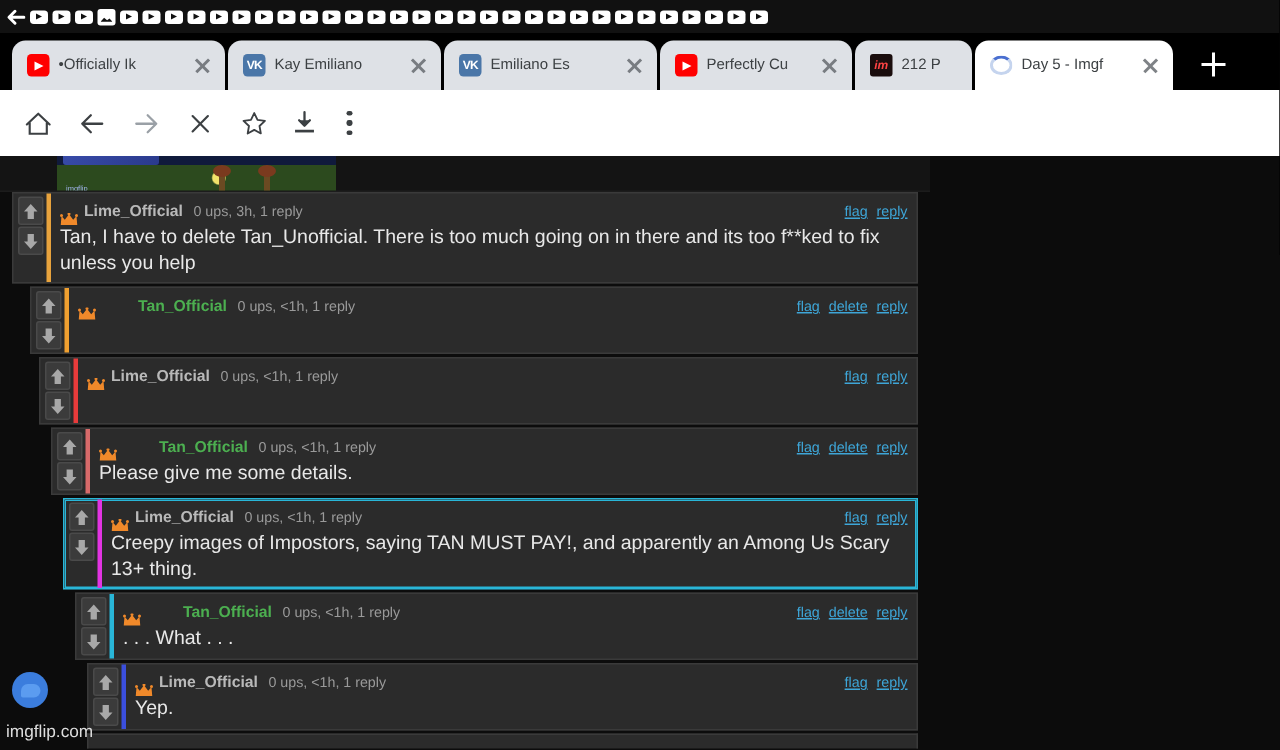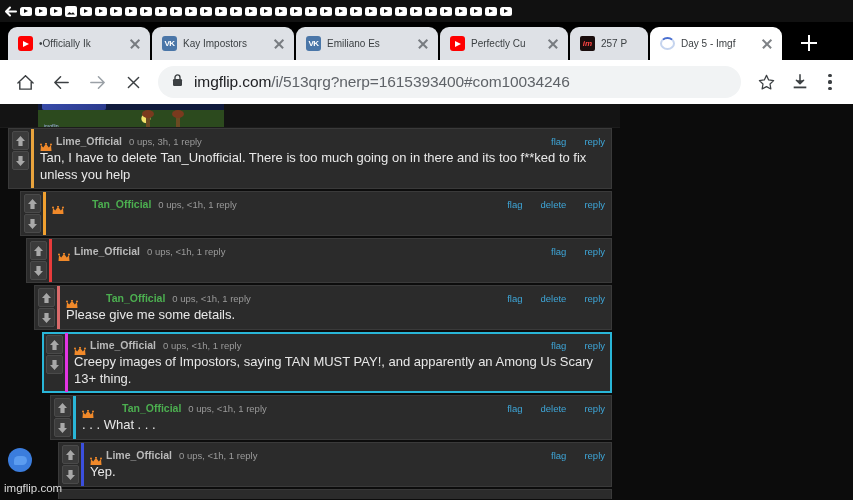--- a/index.html
+++ b/index.html
@@ -206,22 +206,22 @@
   .cmeta { display: flex; align-items: flex-end; height: 15px; }
   .crown {
     width: 12px; height: 9px; flex: 0 0 12px; margin-right: 4px;
     position: relative;
   }
   .uname { font-size: 10.5px; font-weight: bold; margin-right: 7px; white-space:nowrap; }
   .uname.lime { color: #b9b9b9; }
   .uname.tan  { color: #4caf50; margin-left: 24px; }
   .cstats { font-size: 9.5px; color: #9a9a9a; white-space: nowrap; }
   .cactions {
-    margin-left: auto; display: flex; gap: 18px;
-    font-size: 9.5px; color: #3ea6d8;
+    margin-left: auto; display: flex; gap: 6px;
+    font-size: 9.5px; color: #3ea6d8; text-decoration: underline;
   }
   .ctext {
     font-size: 13px; color: #e8e8e8; line-height: 17px;
     margin-top: 2px; word-wrap: break-word;
   }
 
   .ind-0 { margin-left: 8px;  width: 604px; }
   .ind-1 { margin-left: 20px; width: 592px; }
   .ind-2 { margin-left: 26px; width: 586px; }
   .ind-3 { margin-left: 34px; width: 578px; }
@@ -299,36 +299,36 @@
 
 <div class="tabstrip">
   <div id="tabsHost" style="display:flex;align-items:flex-end;">
       <div class="tab" style="width: 142px;">
         <span class="tab-favicon fav-yt"></span>
         <span class="tab-title">•Officially Ik</span>
         <span class="tab-close"></span>
       </div>
       <div class="tab" style="width: 142px;">
         <span class="tab-favicon fav-vk">VK</span>
-        <span class="tab-title">Kay Impostors</span>
+        <span class="tab-title">Kay Emiliano</span>
         <span class="tab-close"></span>
       </div>
       <div class="tab" style="width: 142px;">
         <span class="tab-favicon fav-vk">VK</span>
         <span class="tab-title">Emiliano Es</span>
         <span class="tab-close"></span>
       </div>
       <div class="tab" style="width: 128px;">
         <span class="tab-favicon fav-yt"></span>
         <span class="tab-title">Perfectly Cu</span>
         <span class="tab-close"></span>
       </div>
       <div class="tab" style="width: 78px;">
         <span class="tab-favicon fav-imgflip">im</span>
-        <span class="tab-title">257 P</span>
+        <span class="tab-title">212 P</span>
       </div>
       <div class="tab active" style="width: 132px;">
         <span class="tab-favicon fav-spinner"></span>
         <span class="tab-title">Day 5 - Imgf</span>
         <span class="tab-close"></span>
       </div>
     </div>
   <div class="newtab"></div>
 </div>
 
@@ -347,29 +347,20 @@
     <svg width="19" height="19" viewBox="0 0 20 20">
       <path d="M3 10h14M11 4l6 6-6 6" stroke="#9aa0a6" stroke-width="1.6" fill="none" stroke-linecap="round" stroke-linejoin="round"></path>
     </svg>
   </div>
   <div class="nav-btn">
     <svg width="17" height="17" viewBox="0 0 20 20">
       <path d="M4 4l12 12M16 4L4 16" stroke="#3c4043" stroke-width="1.7" fill="none" stroke-linecap="round"></path>
     </svg>
   </div>
 
-  <div class="url-pill">
-    <span class="lock-ico">
-      <svg width="11" height="13" viewBox="0 0 11 13">
-        <rect x="1" y="5" width="9" height="7" rx="1.2" fill="#3c4043"></rect>
-        <path d="M3 5V3.4a2.5 2.5 0 0 1 5 0V5" stroke="#3c4043" stroke-width="1.4" fill="none"></path>
-      </svg>
-    </span>
-    <span class="url-text"><span>imgflip.com</span><span class="dim">/i/513qrg?nerp=1615393400#com10034246</span></span>
-  </div>
 
   <div class="omni-right">
     <div class="nav-btn">
       <svg width="19" height="19" viewBox="0 0 20 20">
         <path d="M10 2.5l2.3 4.8 5.2.7-3.8 3.6.9 5.2-4.6-2.5-4.6 2.5.9-5.2L2.5 8l5.2-.7z" stroke="#3c4043" stroke-width="1.3" fill="none" stroke-linejoin="round"></path>
       </svg>
     </div>
     <div class="nav-btn">
       <svg width="18" height="18" viewBox="0 0 20 20">
         <path d="M10 2v9M6 8l4 4 4-4" stroke="#3c4043" stroke-width="1.7" fill="#3c4043" stroke-linecap="round" stroke-linejoin="round"></path>

